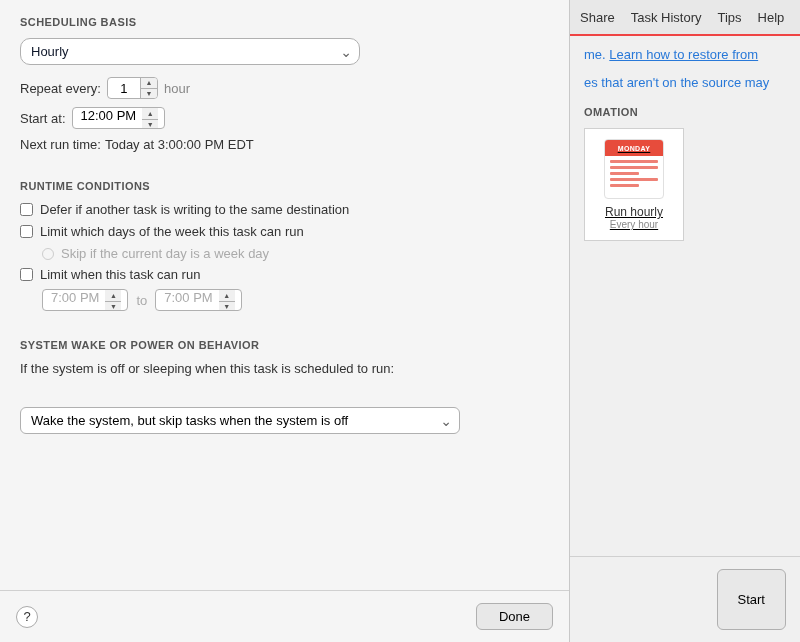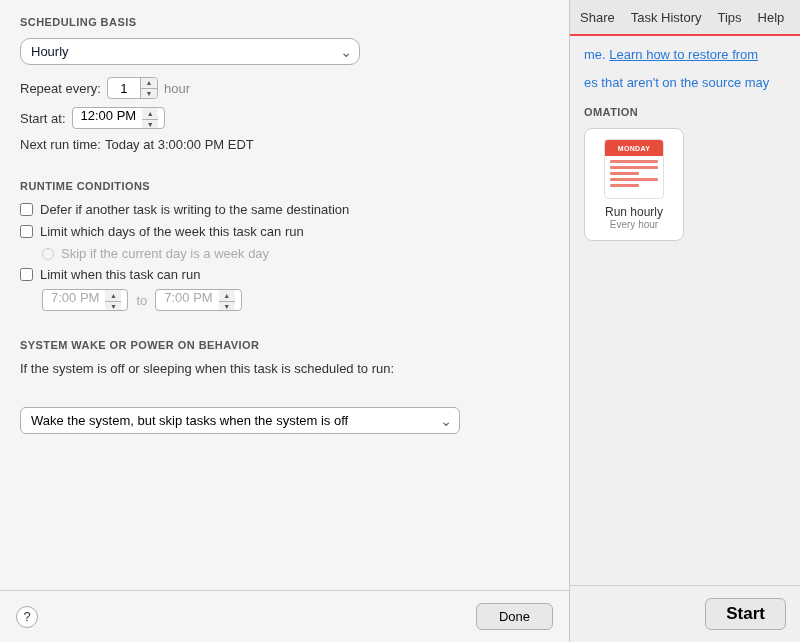--- a/index.html
+++ b/index.html
@@ -315,26 +315,27 @@
       text-transform: uppercase;
       margin-top: 14px;
       margin-bottom: 10px;
     }
 
     
     .automation-card {
       width: 100px;
       background: white;
       border: 1px solid #d0d0d0;
-      border-radius: 8px;
+      border-radius: 0;
       padding: 10px;
       display: flex;
       flex-direction: column;
       align-items: center;
       margin-bottom: 6px;
+      text-decoration: underline;
     }
     .card-icon {
       width: 60px;
       height: 60px;
       background: white;
       border: 1px solid #e0e0e0;
       border-radius: 4px;
       margin-bottom: 6px;
       position: relative;
       overflow: hidden;
@@ -382,28 +383,27 @@
 
     
     .start-btn-row {
       padding: 12px 14px;
       display: flex;
       justify-content: flex-end;
       border-top: 1px solid #d0d0d0;
       background: #f0f0f0;
     }
     .start-btn {
-      padding: 5px 20px;
+      padding: 22px 20px;
       background: #e8e8e8;
       border: 1px solid #b0b0b0;
       border-radius: 6px;
-      font-size: 17px;
+      font-size: 13px;
       cursor: pointer;
       color: #000;
-      font-weight: bold;
     }
 
     .section-description {
       font-size: 13px;
       color: #333;
       margin-bottom: 8px;
     }
   </style>
 </head>
 <body>

